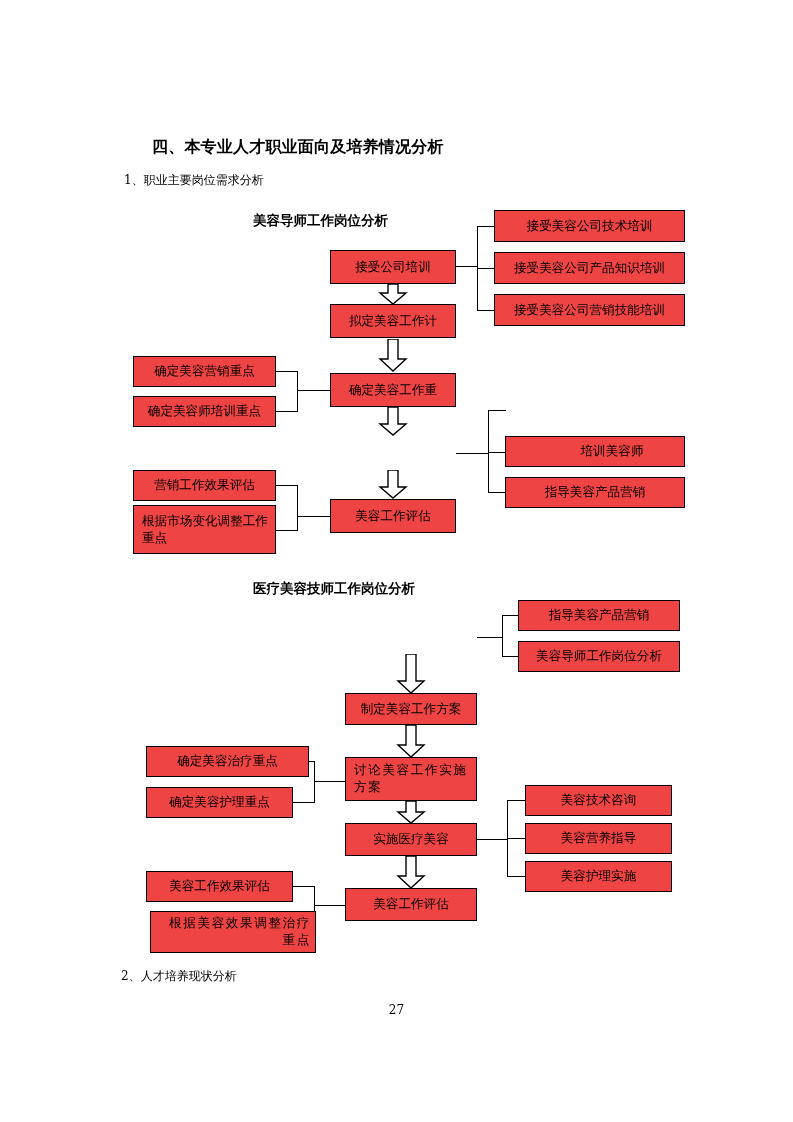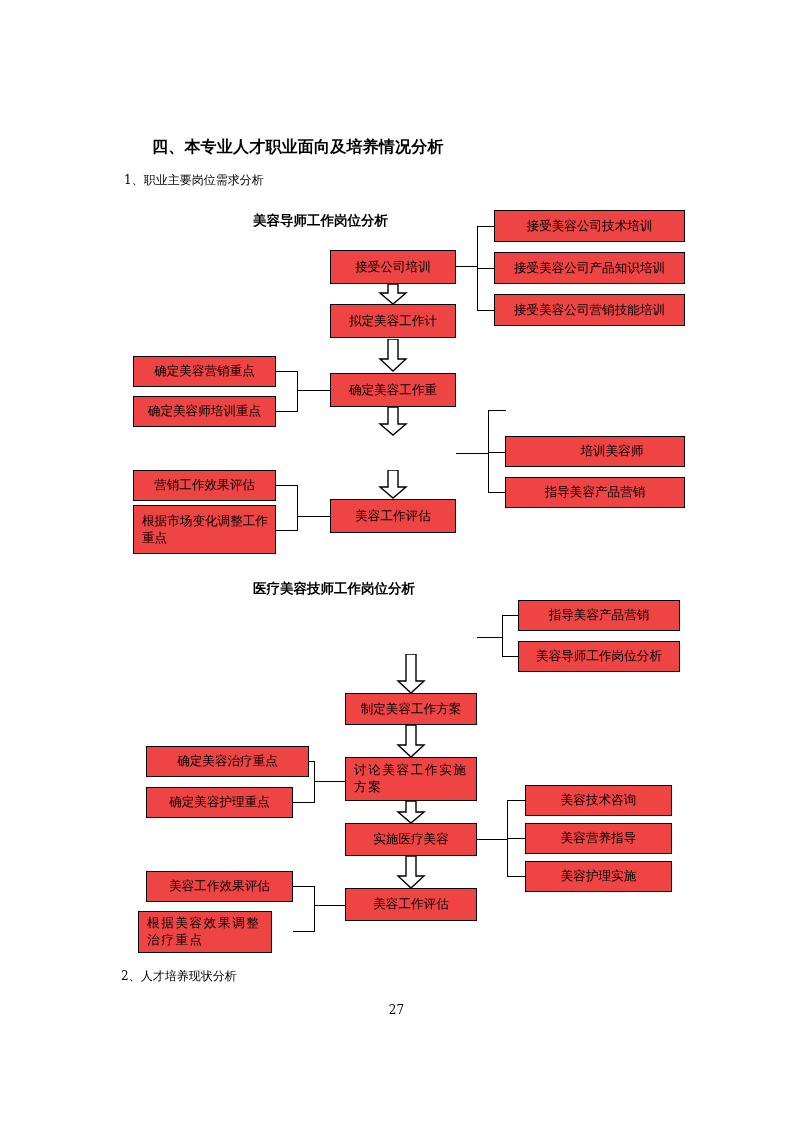--- a/index.html
+++ b/index.html
@@ -218,21 +218,21 @@
 
   <div class="box" style="left:146px; top:746px; width:163px; height:31px;">确定美容治疗重点</div>
   <div class="box" style="left:146px; top:787px; width:147px; height:31px;">确定美容护理重点</div>
 
   <div class="line-h" style="left:293px; top:761px; width:22px;"></div>
   <div class="line-h" style="left:293px; top:802px; width:22px;"></div>
   <div class="line-v" style="left:314px; top:761px; height:42px;"></div>
   <div class="line-h" style="left:314px; top:781px; width:32px;"></div>
 
   <div class="box" style="left:146px; top:871px; width:147px; height:31px;">美容工作效果评估</div>
-  <div class="box left-align spaced" style="left:138px; top:911px; width:134px; height:42px;">根据美容效果调整治疗重点</div>
+  <div class="box left-align spaced" style="left:150px; top:911px; width:166px; height:42px;text-align:right;">根据美容效果调整治疗重点</div>
 
   <div class="line-h" style="left:293px; top:886px; width:22px;"></div>
   <div class="line-h" style="left:293px; top:931px; width:22px;"></div>
   <div class="line-v" style="left:314px; top:886px; height:46px;"></div>
   <div class="line-h" style="left:314px; top:905px; width:32px;"></div>
 
   <div class="page-number">27</div>
 
 </div>
 

